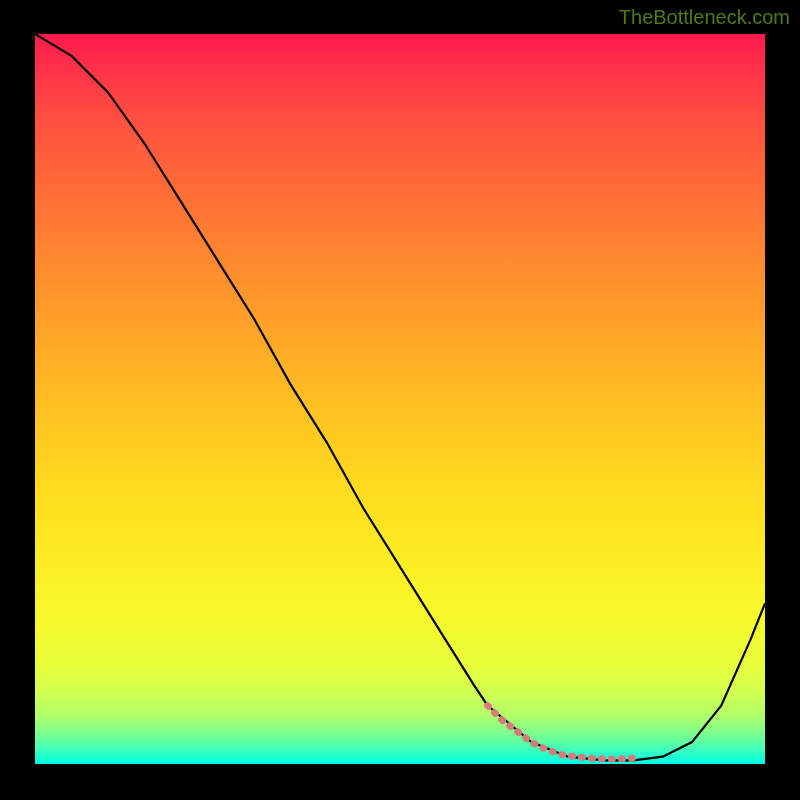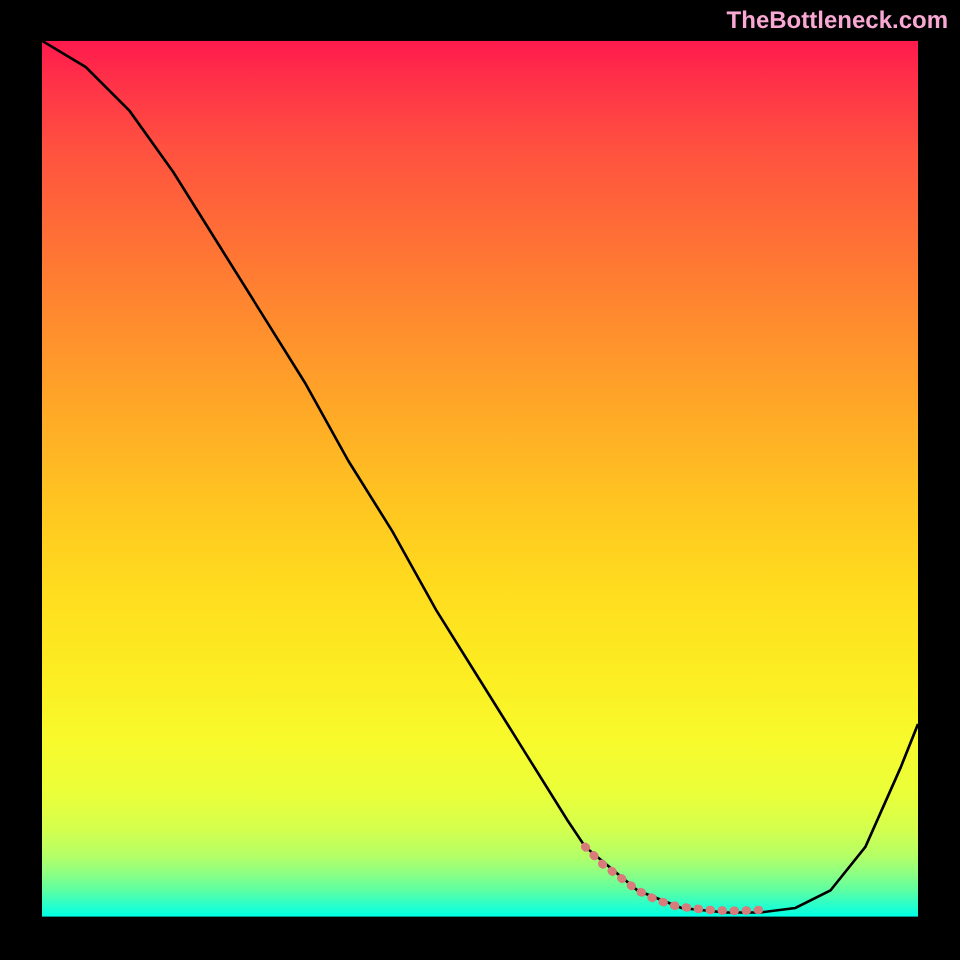--- a/index.html
+++ b/index.html
@@ -7,23 +7,23 @@
     width: 800px;
     height: 800px;
     background: #000;
     font-family: Arial, sans-serif;
     position: relative;
   }
   .watermark {
     position: absolute;
     top: 6px;
     right: 10px;
-    color: #f9a8d4;
+    color: #4d7c0f;
     font-size: 20px;
-    font-weight: 700;
+    font-weight: 400;
     z-index: 10;
   }
   .plot-area {
     position: absolute;
     left: 35px;
     top: 34px;
     width: 730px;
     height: 730px;
     overflow: hidden;
   }

